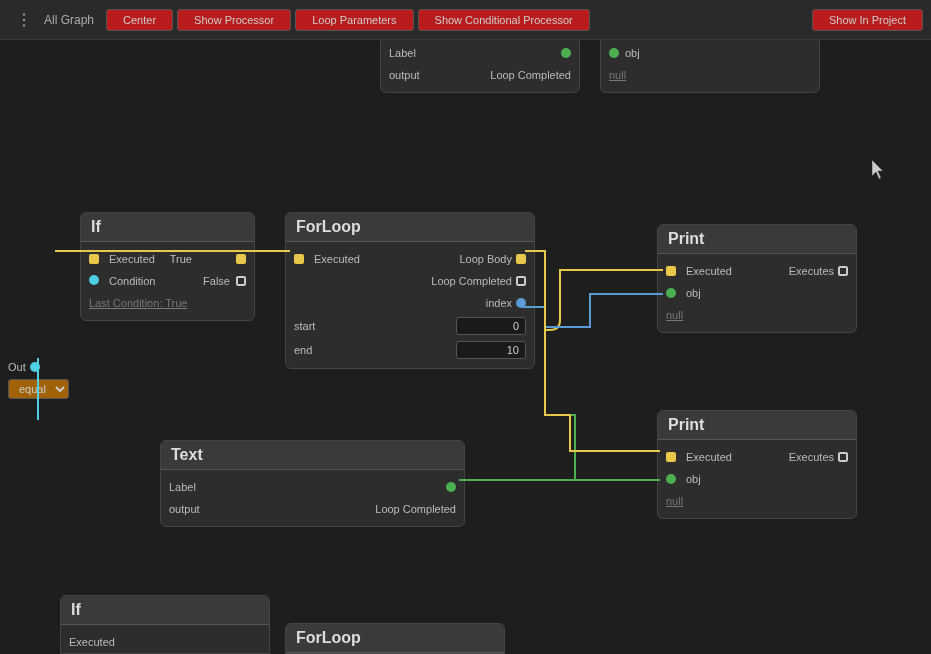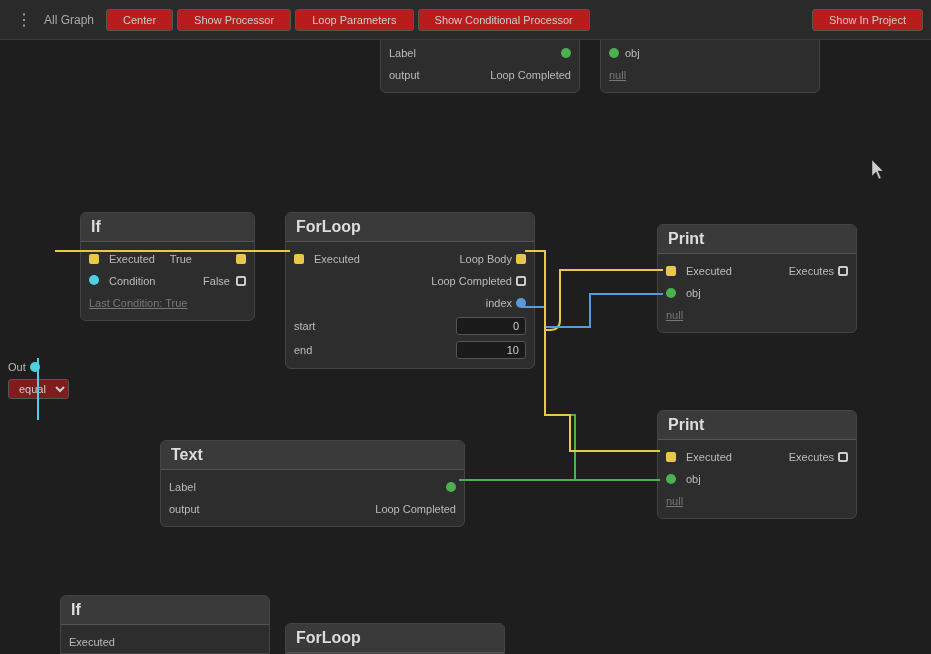--- a/index.html
+++ b/index.html
@@ -241,21 +241,21 @@
       </div>
     </div>
   </div>
 
   <div style="position:absolute; top:318px; left:0px;">
     <div style="display:flex;align-items:center; padding:3px 8px;">
       <span class="label">Out</span>
       <span class="port-circle port-cyan" style="margin-left:4px;"></span>
     </div>
     <div style="padding:3px 8px;">
-      <select style="background:#7f1d1d;border:1px solid #555;color:#ccc;padding:2px 6px;border-radius:3px;font-size:11px;">
+      <select style="background:#a16207;border:1px solid #555;color:#ccc;padding:2px 6px;border-radius:3px;font-size:11px;">
         <option>equal</option>
       </select>
     </div>
   </div>
 
   <div class="node" style="top: 172px; left: 285px; width: 250px;">
     <div class="node-header">ForLoop</div>
     <div class="node-body">
       <div class="node-row space-between">
         <div style="display:flex;align-items:center;">

